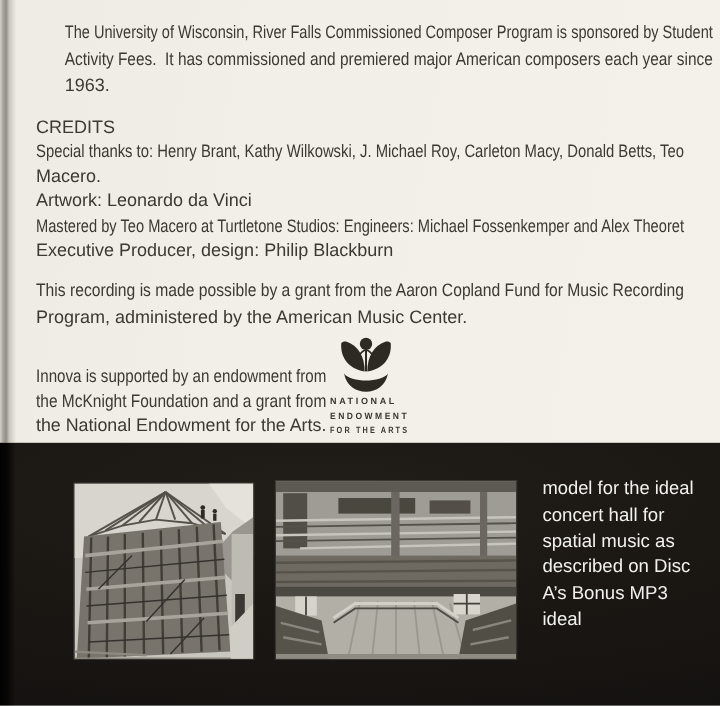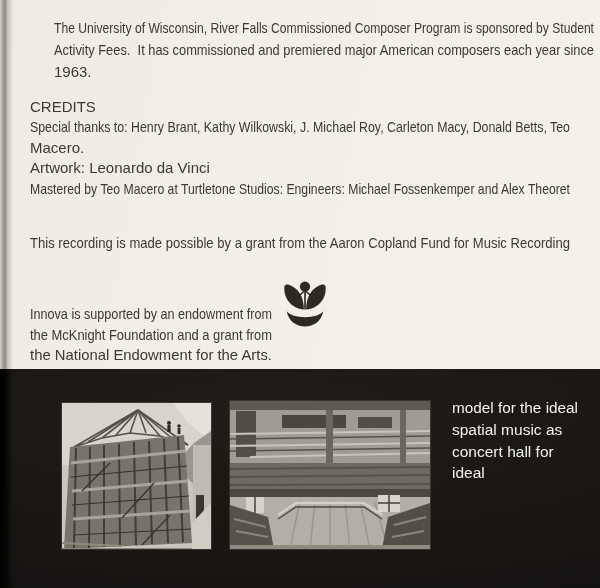--- a/index.html
+++ b/index.html
@@ -58,24 +58,26 @@
     <div class="textline" style="transform: scaleX(0.856782);">Activity Fees.  It has commissioned and premiered major American composers each year since</div>
     <div class="textline">1963.</div>
   </div>
 
   <div id="credits" class="block">
     <div class="textline">CREDITS</div>
     <div class="textline" style="transform: scaleX(0.824074);">Special thanks to: Henry Brant, Kathy Wilkowski, J. Michael Roy, Carleton Macy, Donald Betts, Teo</div>
     <div class="textline">Macero.</div>
     <div class="textline">Artwork: Leonardo da Vinci</div>
     <div class="textline" style="transform: scaleX(0.814307);">Mastered by Teo Macero at Turtletone Studios: Engineers: Michael Fossenkemper and Alex Theoret</div>
+    <div class="textline">Executive Producer, design: Philip Blackburn</div>
   </div>
 
   <div id="grant" class="block">
     <div class="textline" style="transform: scaleX(0.870529);">This recording is made possible by a grant from the Aaron Copland Fund for Music Recording</div>
+    <div class="textline">Program, administered by the American Music Center.</div>
   </div>
 
   <div id="innova" class="block">
     <div class="textline" style="transform: scaleX(0.841236);">Innova is supported by an endowment from</div>
     <div class="textline" style="transform: scaleX(0.861162);">the McKnight Foundation and a grant from</div>
     <div class="textline" style="transform: scaleX(0.990535);">the National Endowment for the Arts.</div>
   </div>
 
   <div id="nea-logo" class="block">
     <svg width="44" height="48" viewBox="0 0 48 50">
@@ -86,20 +88,25 @@
         <rect x="23.1" y="10" width="1.8" height="21"></rect>
         <path d="M4,33 C10,41.5 38,41.5 44,33 C41.5,44.5 33.5,49.5 24,49.5 C14.5,49.5 6.5,44.5 4,33 Z"></path>
       </g>
       <g stroke="#2d2a24" stroke-width="1.6" fill="none">
         <path d="M23,11.5 C19.5,13.5 17.8,15.5 17,18.5"></path>
         <path d="M25,11.5 C28.5,13.5 30.2,15.5 31,18.5"></path>
       </g>
     </svg>
   </div>
 
+  <div id="nea-text" class="block">
+    <div class="textline">NATIONAL</div>
+    <div class="textline" style="transform: scaleX(0.945601);">ENDOWMENT</div>
+    <div class="textline" style="transform: scaleX(0.80935);">FOR THE ARTS</div>
+  </div>
 
   <div id="panel"></div>
 
   <div id="photo-left" class="photo">
     <svg width="149" height="146" viewBox="0 0 149 146">
       <rect x="0" y="0" width="149" height="146" fill="#c9c6bf"></rect>
       <rect x="0" y="0" width="149" height="62" fill="#d8d5ce"></rect>
       <polygon points="112,0 149,0 149,38 126,20" fill="#e4e2db"></polygon>
       <polygon points="149,28 149,98 112,62 132,40" fill="#9a968f"></polygon>
 
@@ -220,20 +227,22 @@
           <path d="M6,130 L38,136"></path>
           <path d="M164,124 L196,116"></path>
           <path d="M162,136 L194,130"></path>
       </g>
       <rect x="0" y="144" width="200" height="4" fill="#8f8b83"></rect>
     </svg>
   </div>
 
   <div id="caption" class="block">
     <div class="textline" style="transform: scaleX(0.987993);">model for the ideal</div>
+    <div class="textline">concert hall for</div>
     <div class="textline">spatial music as</div>
-    <div class="textline">concert hall for</div>
+    <div class="textline">described on Disc</div>
+    <div class="textline">A’s Bonus MP3</div>
     <div class="textline">ideal</div>
   </div>
 
   <div id="edge-top"></div>
   <div id="edge-bottom"></div>
 </div>
 
 </body></html>

